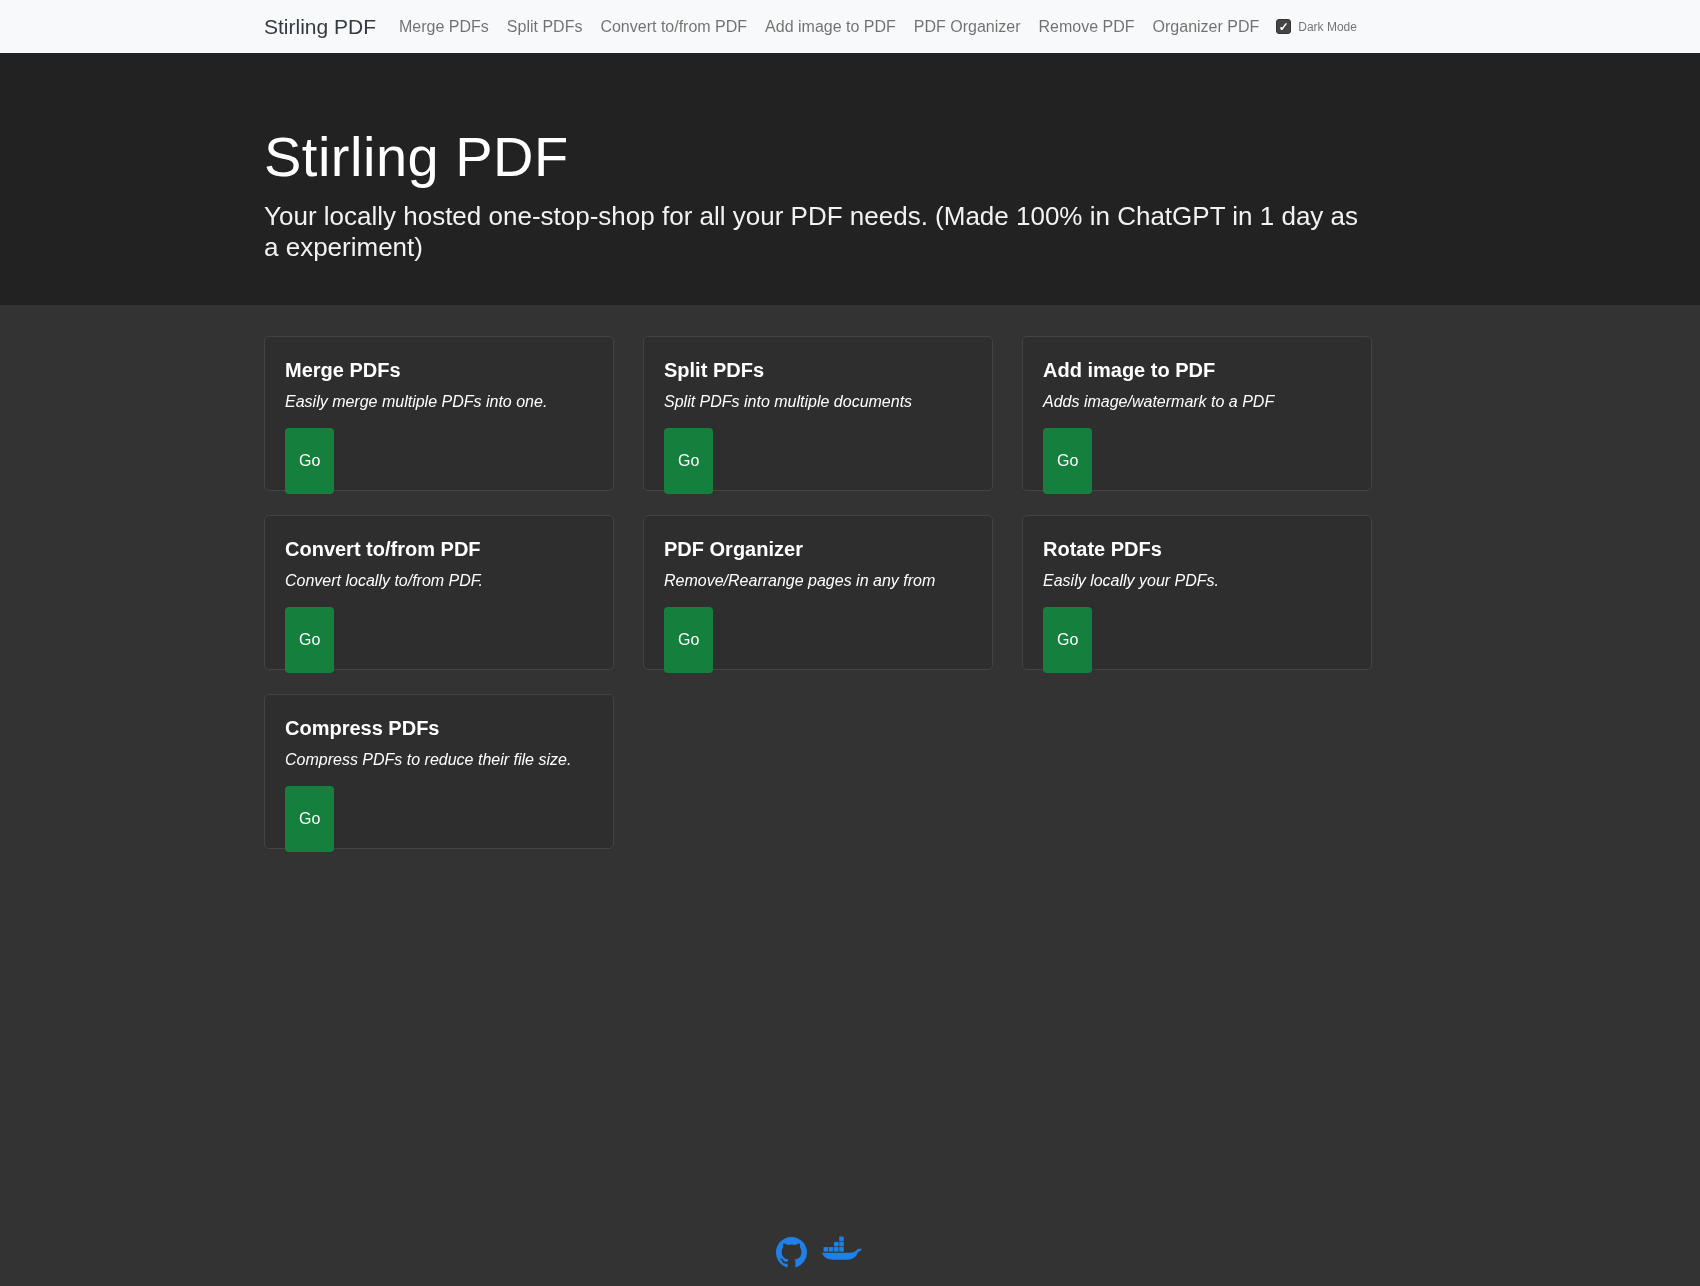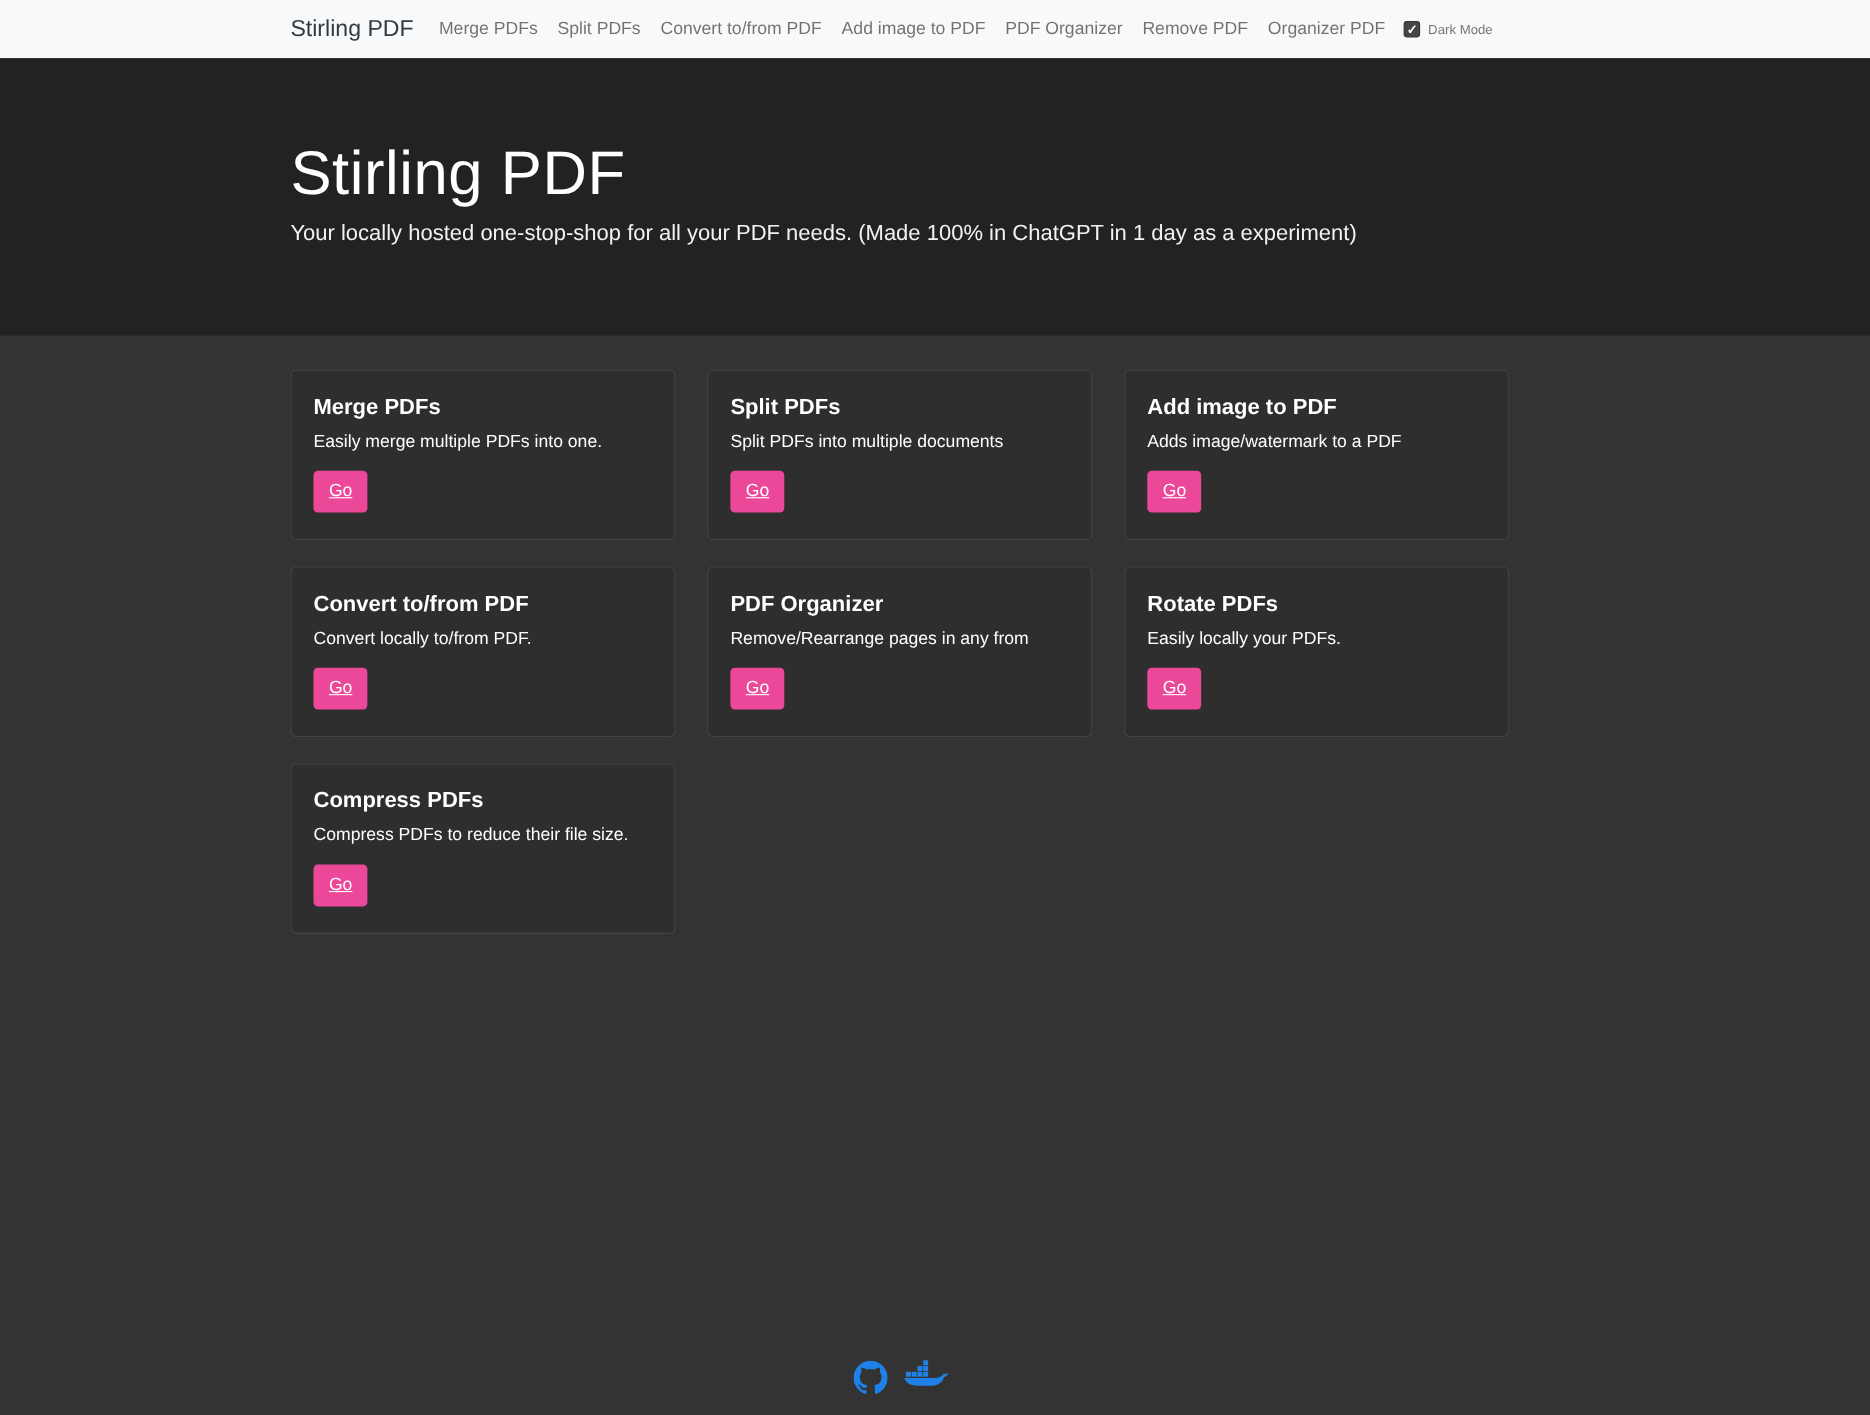--- a/index.html
+++ b/index.html
@@ -54,50 +54,49 @@
   }
   .container { width: 1110px; margin-left: 264px; }
   .hero .container { padding-top: 72px; }
   .hero-title {
     margin: 0; color: #ffffff;
     font-size: 56px; font-weight: 300; line-height: 1.15;
     letter-spacing: 0.5px;
   }
   .hero-subtitle {
     margin: 12px 0 0 0; color: #f2f2f2;
-    font-size: 20px; font-weight: 300;
+    font-size: 26px; font-weight: 300;
   }
   
   .grid {
     margin-top: 31px;
     display: flex; flex-wrap: wrap;
     column-gap: 29px; row-gap: 24px;
   }
   .card {
     width: 350px; height: 155px;
     background: #2e2e2e;
     border: 1px solid #434343;
     border-radius: 5px;
     padding: 22px 20px 20px 20px;
   }
   .card-title {
     margin: 0 0 11px 0;
     color: #ffffff; font-size: 20px; font-weight: 700;
   }
   .card-desc {
     margin: 0 0 17px 0;
-    color: #ffffff; font-size: 16px; font-weight: 400;
+    color: #ffffff; font-size: 16px; font-weight: 400; font-style: italic;
   }
   .btn {
-    background: #ec4899; color: #ffffff;
+    background: #15803d; color: #ffffff;
     border: none; border-radius: 4px;
-    padding: 10px 14px; font-size: 16px;
+    padding: 24px 14px; font-size: 16px;
     font-family: "Liberation Sans", sans-serif;
     cursor: pointer;
-    text-decoration: underline;
   }
   
   .footer {
     position: absolute;
     left: 776px; top: 1236px;
     display: flex; align-items: center; gap: 14px;
   }
   .footer a { display: inline-flex; cursor: pointer; }
 </style>
 </head>

